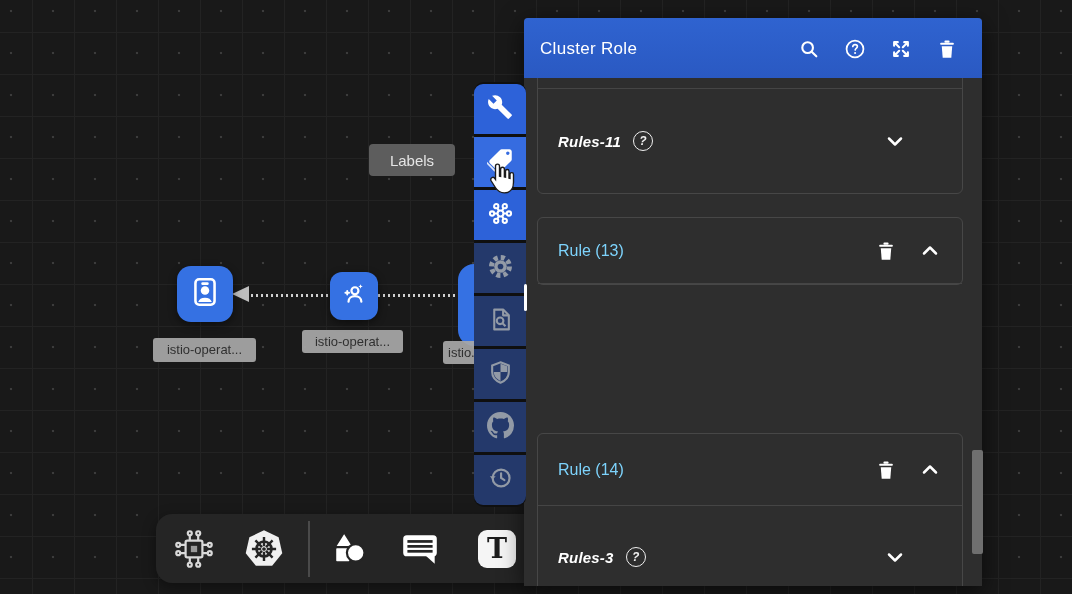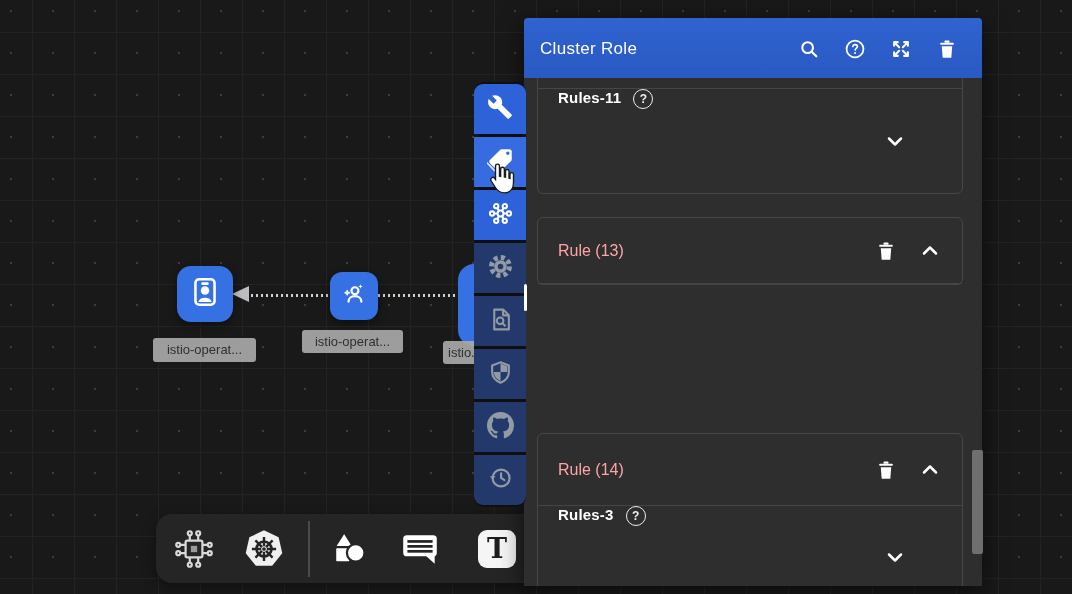--- a/index.html
+++ b/index.html
@@ -62,24 +62,24 @@
   .ph-icon{width:22px;height:22px;display:flex;align-items:center;justify-content:center;cursor:pointer;}
   .panel-body{position:relative;margin-top:0;height:508px;overflow:hidden;}
   .card{position:absolute;left:13px;width:426px;border:1px solid #474747;border-radius:6px;}
   .card1{top:-56px;}
   .card2{top:139px;}
   .card3{top:331px;margin-top:24px;}
   .rule-header{display:flex;align-items:center;padding:0 20px;border-bottom:1px solid #454545;}
   .card1 .rule-header{height:66px;}
   .card2 .rule-header{height:66px;}
   .card3 .rule-header{height:72px;}
-  .rule-title{color:#fca5a5;font-size:16px;}
+  .rule-title{color:#7dd3fc;font-size:16px;}
   .rh-icons{margin-left:auto;display:flex;align-items:center;gap:20px;}
   .rh-icon{width:24px;height:24px;display:flex;align-items:center;justify-content:center;cursor:pointer;}
-  .rules-row{position:relative;display:flex;align-items:flex-start;padding-left:20px;}
+  .rules-row{position:relative;display:flex;align-items:center;padding-left:20px;font-style:italic;}
   .card1 .rules-row{height:104px;}
   .card2 .rules-row{height:109px;}
   .card3 .rules-row{height:102px;}
   .rules-label{color:#fff;font-size:15px;font-weight:bold;letter-spacing:.2px;}
   .help-badge{width:20px;height:20px;border:1.7px solid #efefef;border-radius:50%;margin-left:12px;
     display:flex;align-items:center;justify-content:center;}
   .help-badge::after{content:"?";color:#efefef;font-size:12px;font-weight:bold;}
   .row-chevron{position:absolute;right:55px;top:50%;transform:translateY(-50%);width:24px;height:24px;
     display:flex;align-items:center;justify-content:center;cursor:pointer;}
 
@@ -116,20 +116,21 @@
         <path d="M4.6 10.9h3.2M6.2 9.3v3.2" stroke="#fff" stroke-width="1.6" stroke-linecap="round"></path>
         <path d="M17.6 3.6l.55 1.35 1.35.55-1.35.55-.55 1.35-.55-1.35-1.35-.55 1.35-.55z" fill="#fff"></path>
       </svg>
     </span>
   </div>
   <div class="chip chip2">istio-operat...</div>
 
   <div class="node node3"></div>
   <div class="chip chip3">istio...</div>
 
+  <div class="tooltip">Labels</div>
 
   <div class="bottom-bar">
     <span class="bb-icon" style="margin-left:17px">
       <svg width="42" height="42" viewBox="0 0 40 40" fill="none" stroke="#d9d9d9" stroke-width="2.1">
         <rect x="12" y="12" width="16" height="16" rx="1.5"></rect>
         <rect x="17" y="17" width="6" height="6" fill="#9a9a9a" stroke="none"></rect>
         <path d="M12 16H7M12 24H7M28 16h5M28 24h5M16 12V7M24 12V7M16 28v5M24 28v5"></path>
         <circle cx="5" cy="16" r="1.9"></circle>
           <circle cx="5" cy="24" r="1.9"></circle>
         <circle cx="35" cy="16" r="1.9"></circle>

